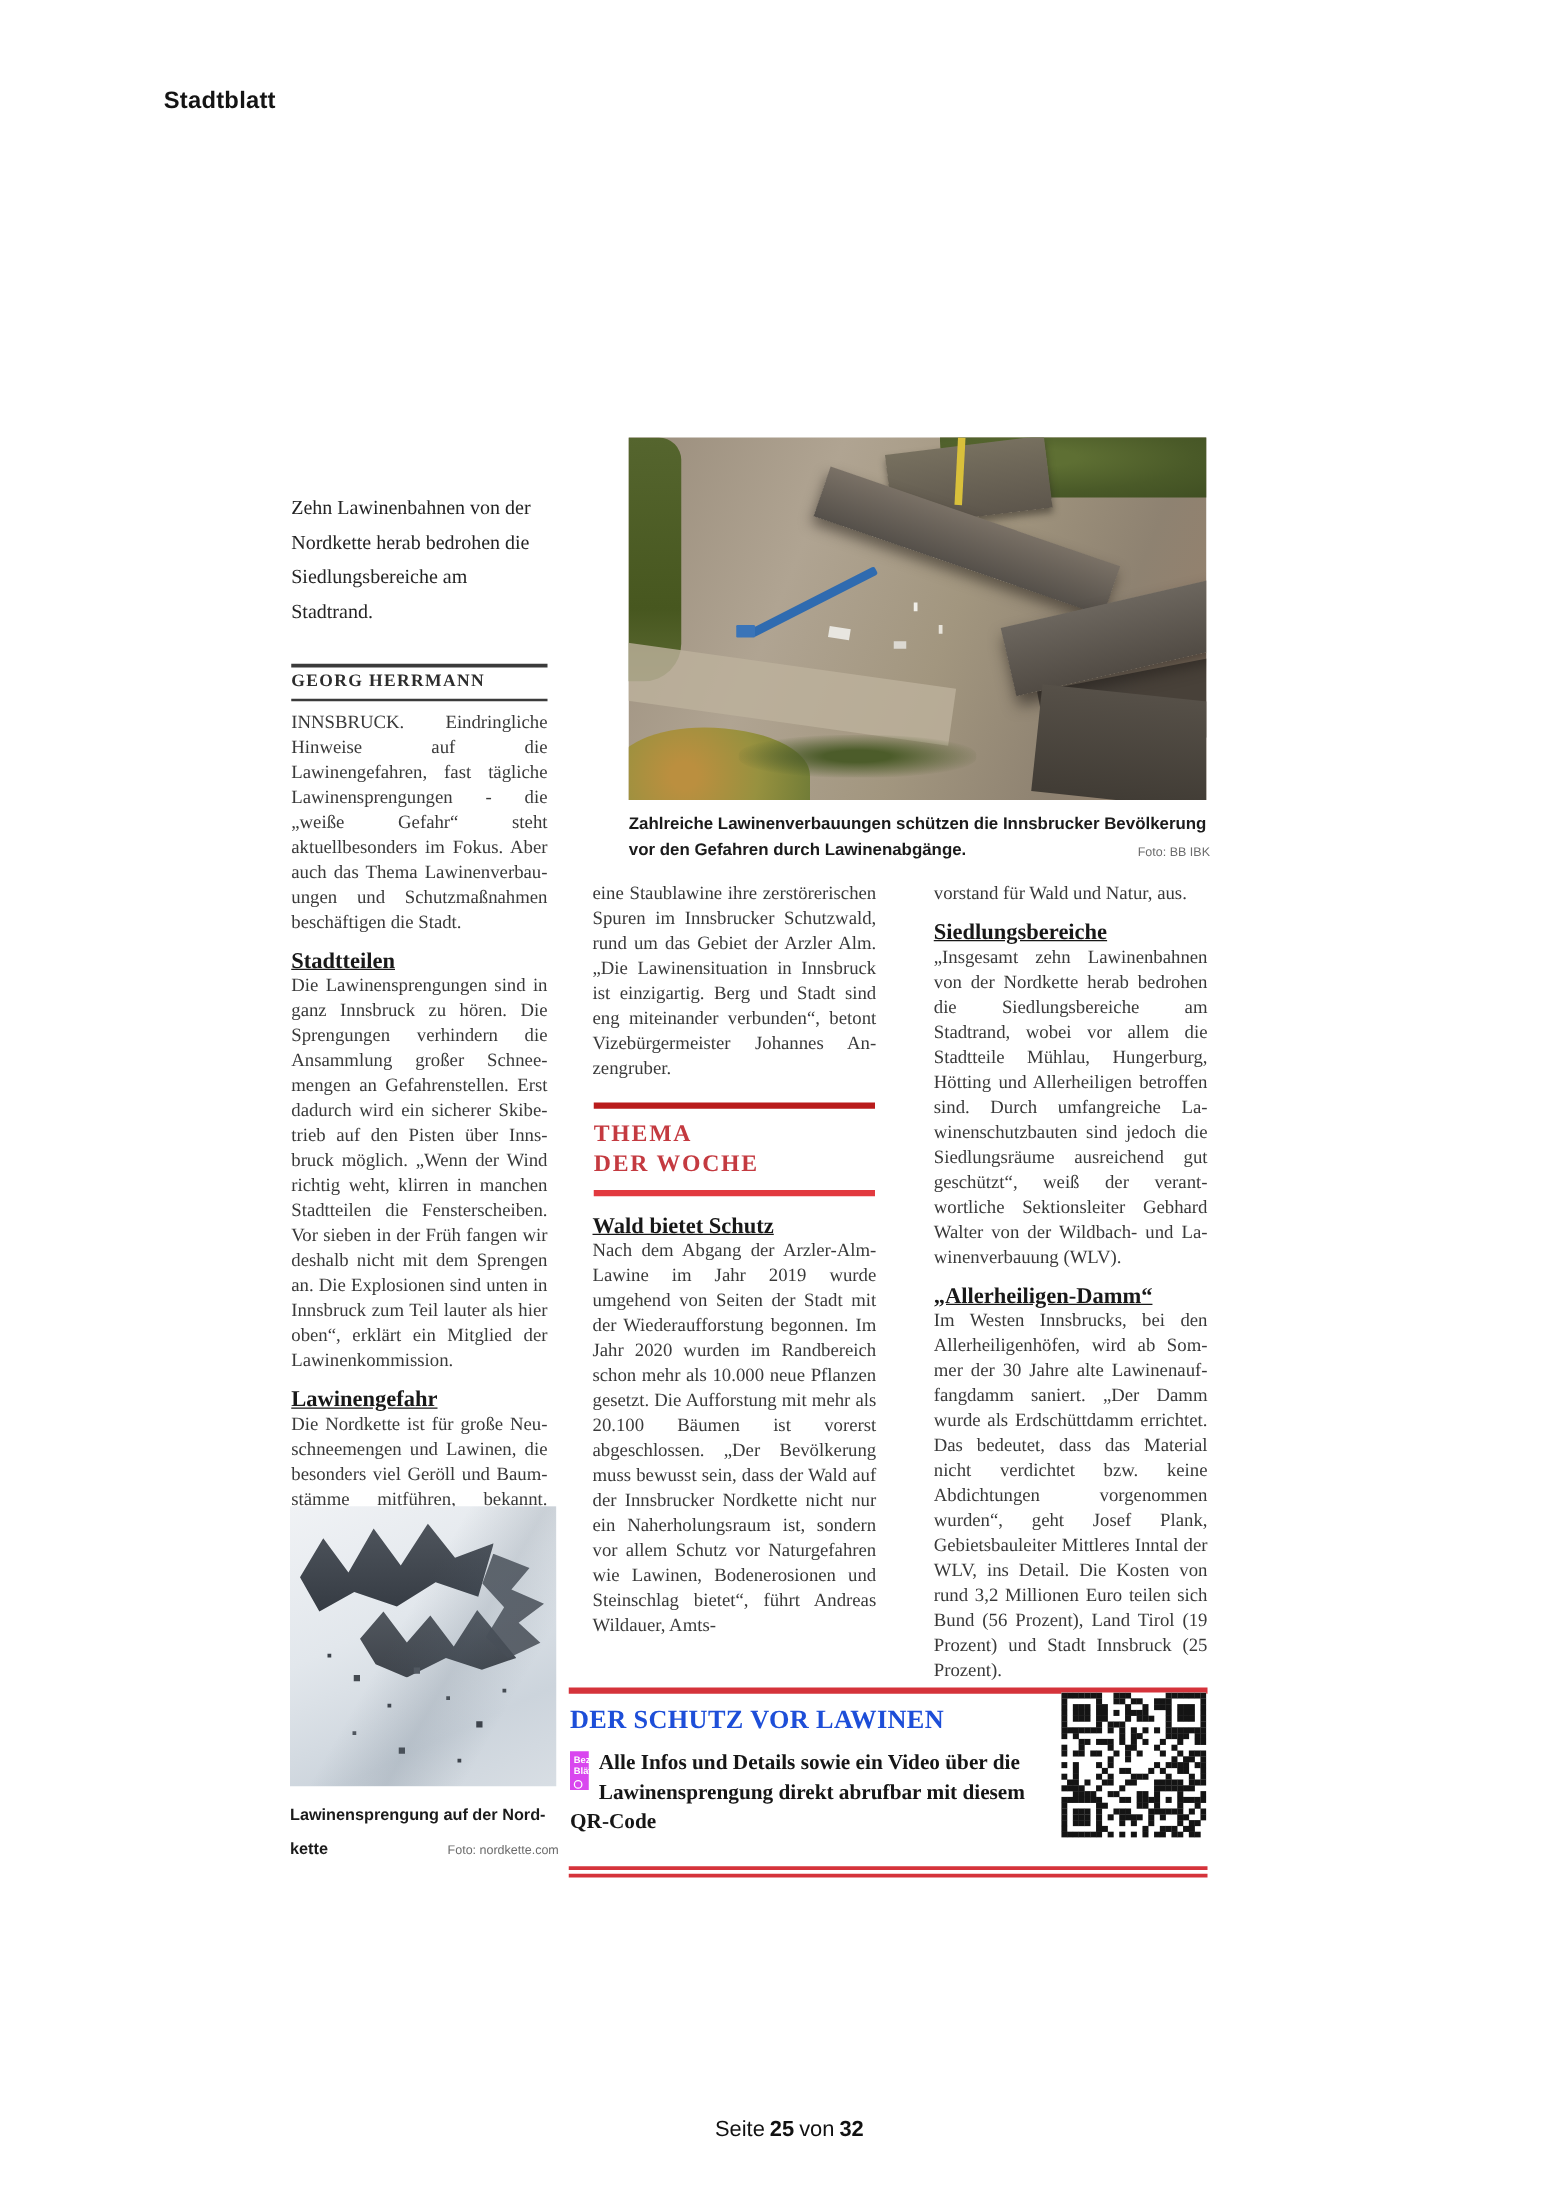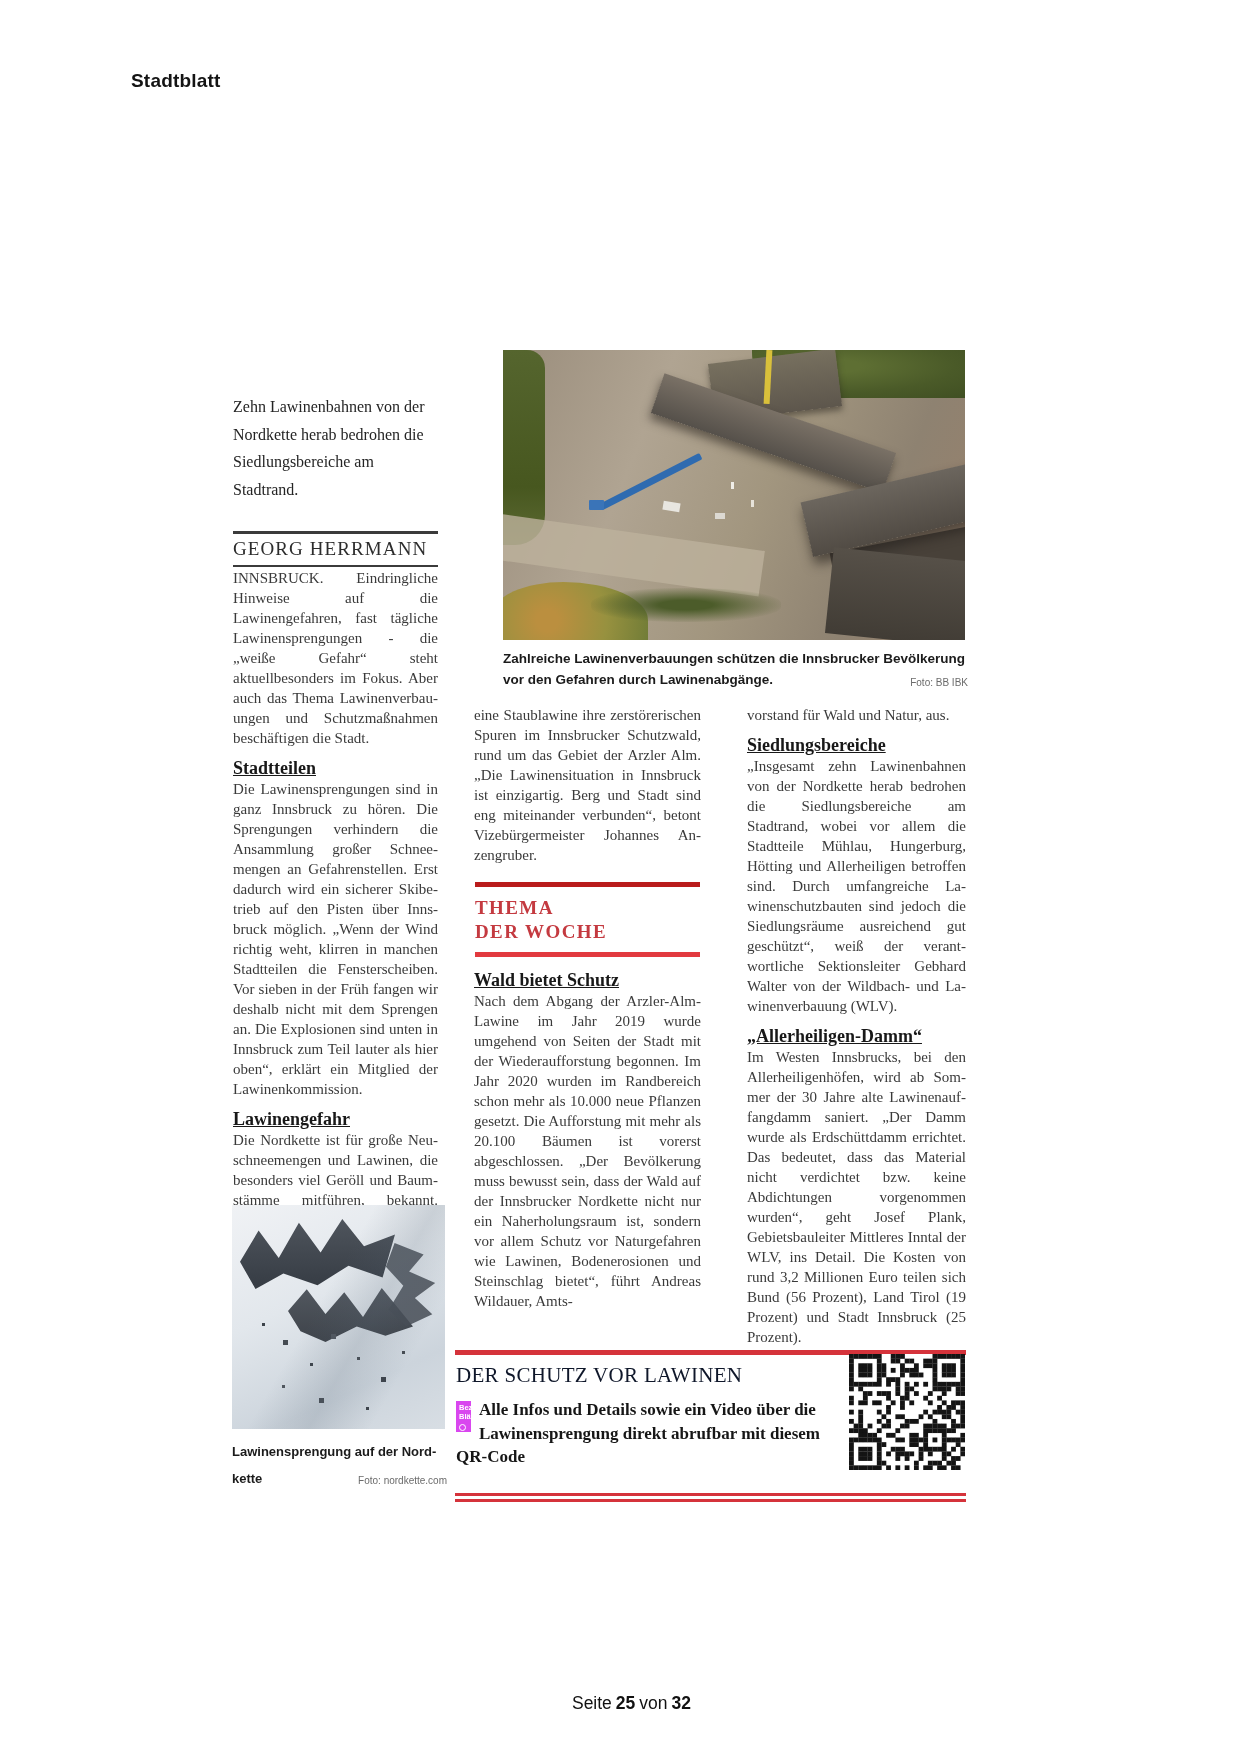--- a/index.html
+++ b/index.html
@@ -9,21 +9,21 @@
   .masthead{position:absolute;left:131px;top:70px;font:bold 19px "Liberation Sans",sans-serif;color:#141414;letter-spacing:.2px;}
   .subject{position:absolute;left:131px;top:134px;font:bold 21.5px "Liberation Sans",sans-serif;color:#111;}
 
   .headline{position:absolute;left:247px;top:220px;width:680px;font-family:"Liberation Serif",serif;
             font-weight:bold;font-size:52px;line-height:63px;letter-spacing:-.5px;color:#191919;}
 
   .lead{position:absolute;left:233px;top:393px;width:204px;font-size:16px;line-height:27.5px;
         font-weight:500;color:#242424;}
 
   .byline{position:absolute;left:233px;top:531px;width:205px;border-top:3px solid #3b3b3b;
-          border-bottom:2px solid #3b3b3b;padding:4px 0 5px;font-weight:normal;font-size:19px;
+          border-bottom:2px solid #3b3b3b;padding:4px 0 5px;font-weight:bold;font-size:14px;
           letter-spacing:1.1px;color:#2d2d2d;}
 
   .bodycol{position:absolute;font-size:15px;line-height:20px;text-align:justify;color:#3a3a3a;}
   .bodycol p{margin:0;}
   .bodycol h3{margin:11px 0 1px;font-size:18px;line-height:19px;color:#181818;text-align:left;text-decoration:underline;}
   .col1{left:233px;top:568px;width:205px;}
   .col2{left:474px;top:705px;width:227px;}
   .col3{left:747px;top:705px;width:219px;}
 
   
@@ -82,21 +82,21 @@
 
   .caption-snow{position:absolute;left:232px;top:1438px;width:215px;
                 font:bold 13px/27px "Liberation Sans",sans-serif;color:#1b1b1b;}
   .caption-snow .credit{bottom:6px;}
 
   
   .redbox{position:absolute;left:455px;top:1350px;width:511px;height:152px;}
   .rb-rule-top{position:absolute;top:0;left:0;right:0;height:5px;background:#d5333b;}
   .rb-rule-bottom{position:absolute;bottom:0;left:0;right:0;height:9px;
                   border-top:3px solid #d5333b;border-bottom:3px solid #d5333b;box-sizing:border-box;}
-  .rb-title{position:absolute;left:1px;top:13px;font-weight:normal;font-size:21px;letter-spacing:.3px;color:#0f172a;}
+  .rb-title{position:absolute;left:1px;top:13px;font-weight:bold;font-size:21px;letter-spacing:.3px;color:#1d4ed8;}
   .rb-content{position:absolute;left:1px;top:48px;width:365px;font-weight:bold;font-size:17px;
               line-height:23.5px;color:#161616;}
   .bb-logo{float:left;width:15px;height:31px;margin:3px 8px 2px 0;background:#d946ef;color:#fff;
            font:bold 7.5px/8.5px "Liberation Sans",sans-serif;padding:3px 0 0 3px;box-sizing:border-box;}
   .bb-mark{display:block;width:7px;height:7px;margin-top:3px;border:1.5px solid #fff;border-radius:50%;box-sizing:border-box;}
   .qr{position:absolute;right:1px;top:4px;width:116px;height:116px;background:#fff;}
 
   .footer{position:absolute;left:0;top:1693px;width:100%;text-align:center;
           font:17.5px "Liberation Sans",sans-serif;color:#111;margin-left:11px;}
   .footer span{margin:0 2px;}

